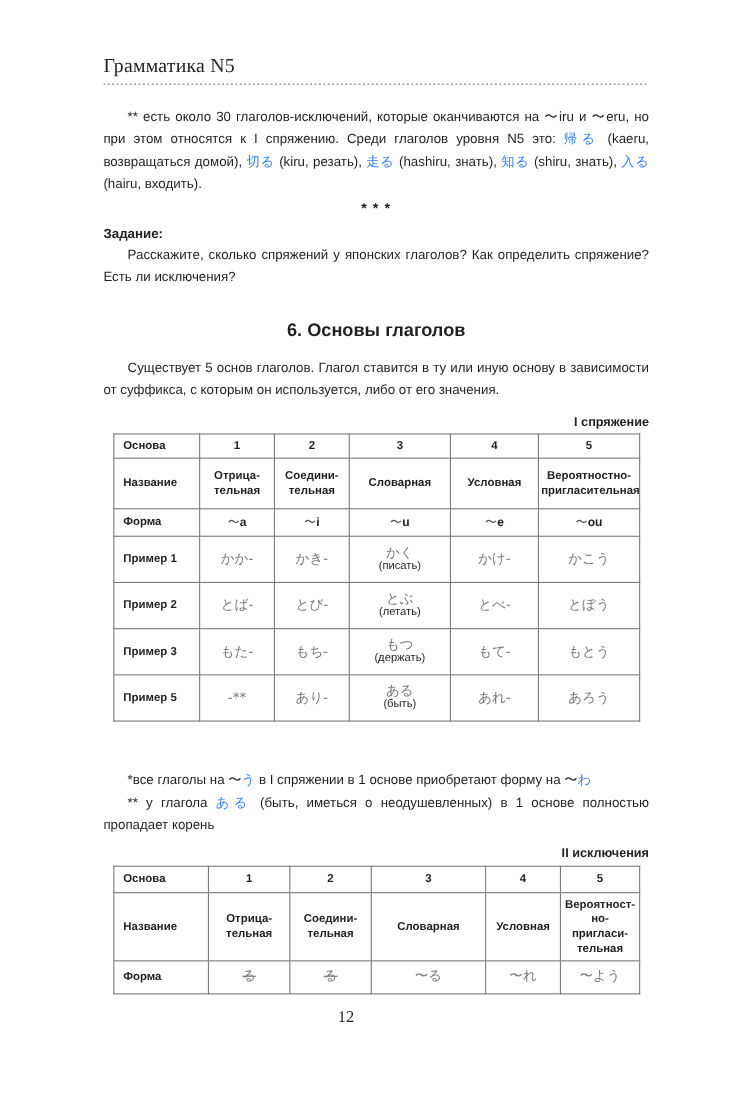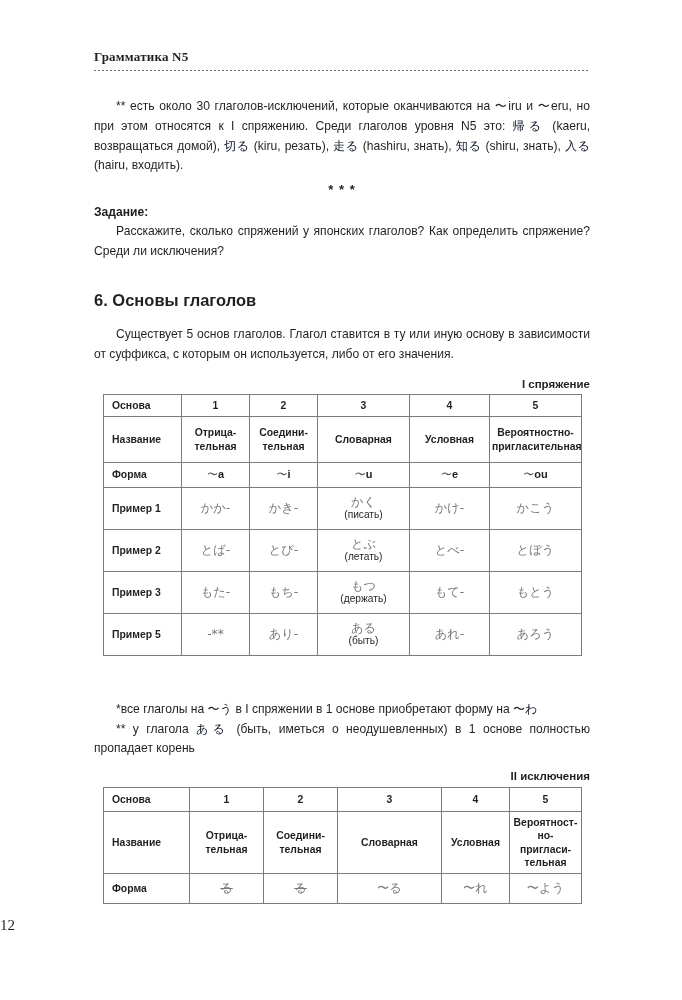--- a/index.html
+++ b/index.html
@@ -25,25 +25,24 @@
 
   
   .runhead-wrap {
     position: absolute;
     left: 94px;
     top: 50px;
     width: 496px;
   }
   .runhead {
     font-family: "Liberation Serif", serif;
-    font-size: 13px;
+    font-size: 18px;
     letter-spacing: .2px;
     color: #231f20;
     line-height: 1.1;
-    font-weight: bold;
   }
   .runhead-rule {
     margin-top: 6px;
     height: 1px;
     width: 100%;
     background-image: linear-gradient(to right, #6d6d6d 0 2px, transparent 2px 4px);
     background-size: 4px 1px;
     background-repeat: repeat-x;
   }
 
@@ -52,22 +51,22 @@
     position: absolute;
     left: 94px;
     width: 496px;
     font-size: 12.1px;
     line-height: 19.8px;
     text-align: justify;
     color: #231f20;
   }
   .indent { text-indent: 22px; }
   .jp {
-    font-family: Liberation Sans, sans-serif;
-    color: #0f172a;
+    font-family: Liberation Mono, monospace;
+    color: #3b82f6;
   }
   .tilde {
     font-family: "DejaVu Sans", sans-serif;
   }
 
   .stars {
     position: absolute;
     left: 94px;
     width: 496px;
     text-align: center;
@@ -77,21 +76,21 @@
     color: #231f20;
   }
 
   .bold { font-weight: 700; }
 
   
   .sec-heading {
     position: absolute;
     left: 94px;
     width: 496px;
-    text-align: left;
+    text-align: center;
     font-size: 16.5px;
     font-weight: 700;
     color: #231f20;
   }
 
   
   .table-caption {
     position: absolute;
     width: 496px;
     left: 94px;
@@ -161,21 +160,21 @@
     line-height: 19.6px;
     text-align: justify;
     color: #231f20;
   }
 
   
   .folio {
     position: absolute;
     left: 0;
     width: 629px;
-    text-align: left;
+    text-align: center;
     font-family: "Liberation Serif", serif;
     font-size: 15px;
     color: #231f20;
   }
 </style>
 </head>
 <body>
 
 <div class="page">
 
@@ -189,21 +188,21 @@
     <span>но при этом относятся к I спряжению. Среди глаголов уровня N5 это: </span><span class="jp">帰る</span><span> (kaeru,</span>
     <span>возвращаться домой), </span><span class="jp">切る</span><span> (kiru, резать), </span><span class="jp">走る</span><span> (hashiru, знать), </span><span class="jp">知る</span><span> (shiru, знать),</span>
     <span class="jp">入る</span><span> (hairu, входить).</span>
   </div>
 
   <div class="stars" style="top:182px;">* * *</div>
 
   <div class="body-text" style="left:94px; top:203px;">
     <span class="bold">Задание:</span>
   </div>
-  <div class="body-text indent" style="left:94px; top:222px;">Расскажите, сколько спряжений у японских глаголов? Как определить спряжение? Среди ли исключения?</div>
+  <div class="body-text indent" style="left:94px; top:222px;">Расскажите, сколько спряжений у японских глаголов? Как определить спряжение? Есть ли исключения?</div>
 
   <div class="sec-heading" style="top:291px;">6. Основы глаголов</div>
 
   <div class="body-text indent" style="left:94px; top:325px;">Существует 5 основ глаголов. Глагол ставится в ту или иную основу в зависимости от суффикса, с которым он используется, либо от его значения.</div>
 
   <div class="table-caption" style="top:378px;">I спряжение</div>
 
   <table class="grid" id="tbl1" style="left:103px; top:394px; width:478px;">
     <colgroup>
       <col style="width:78px">

